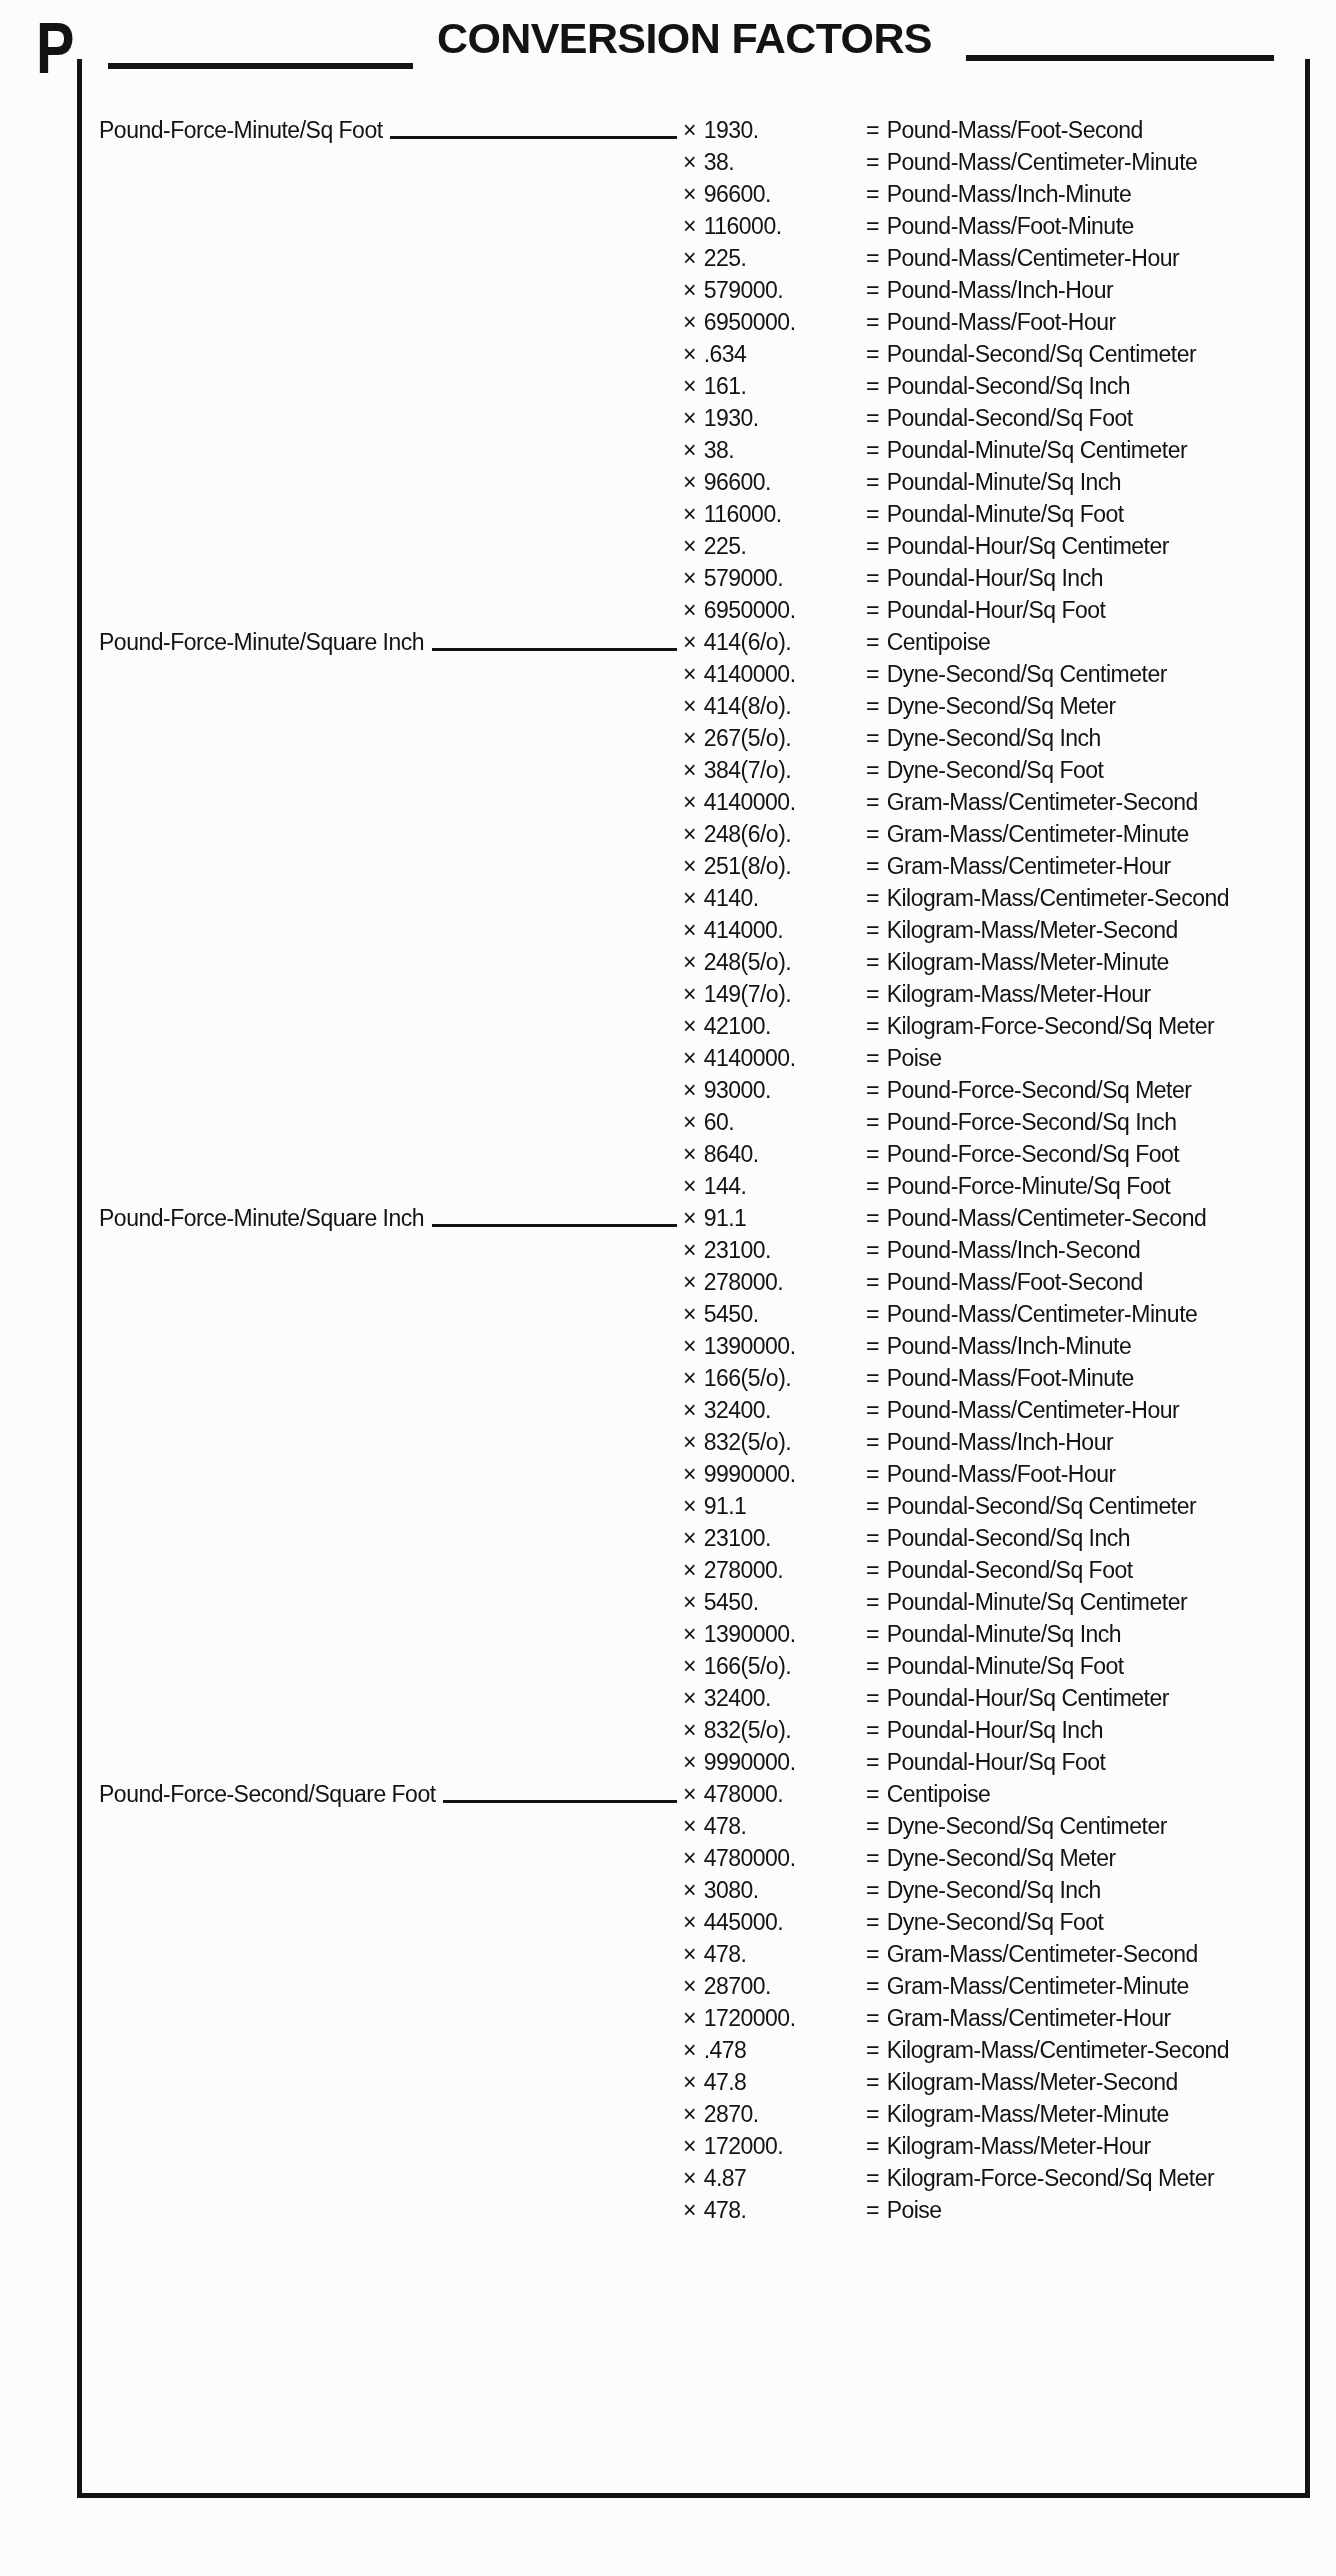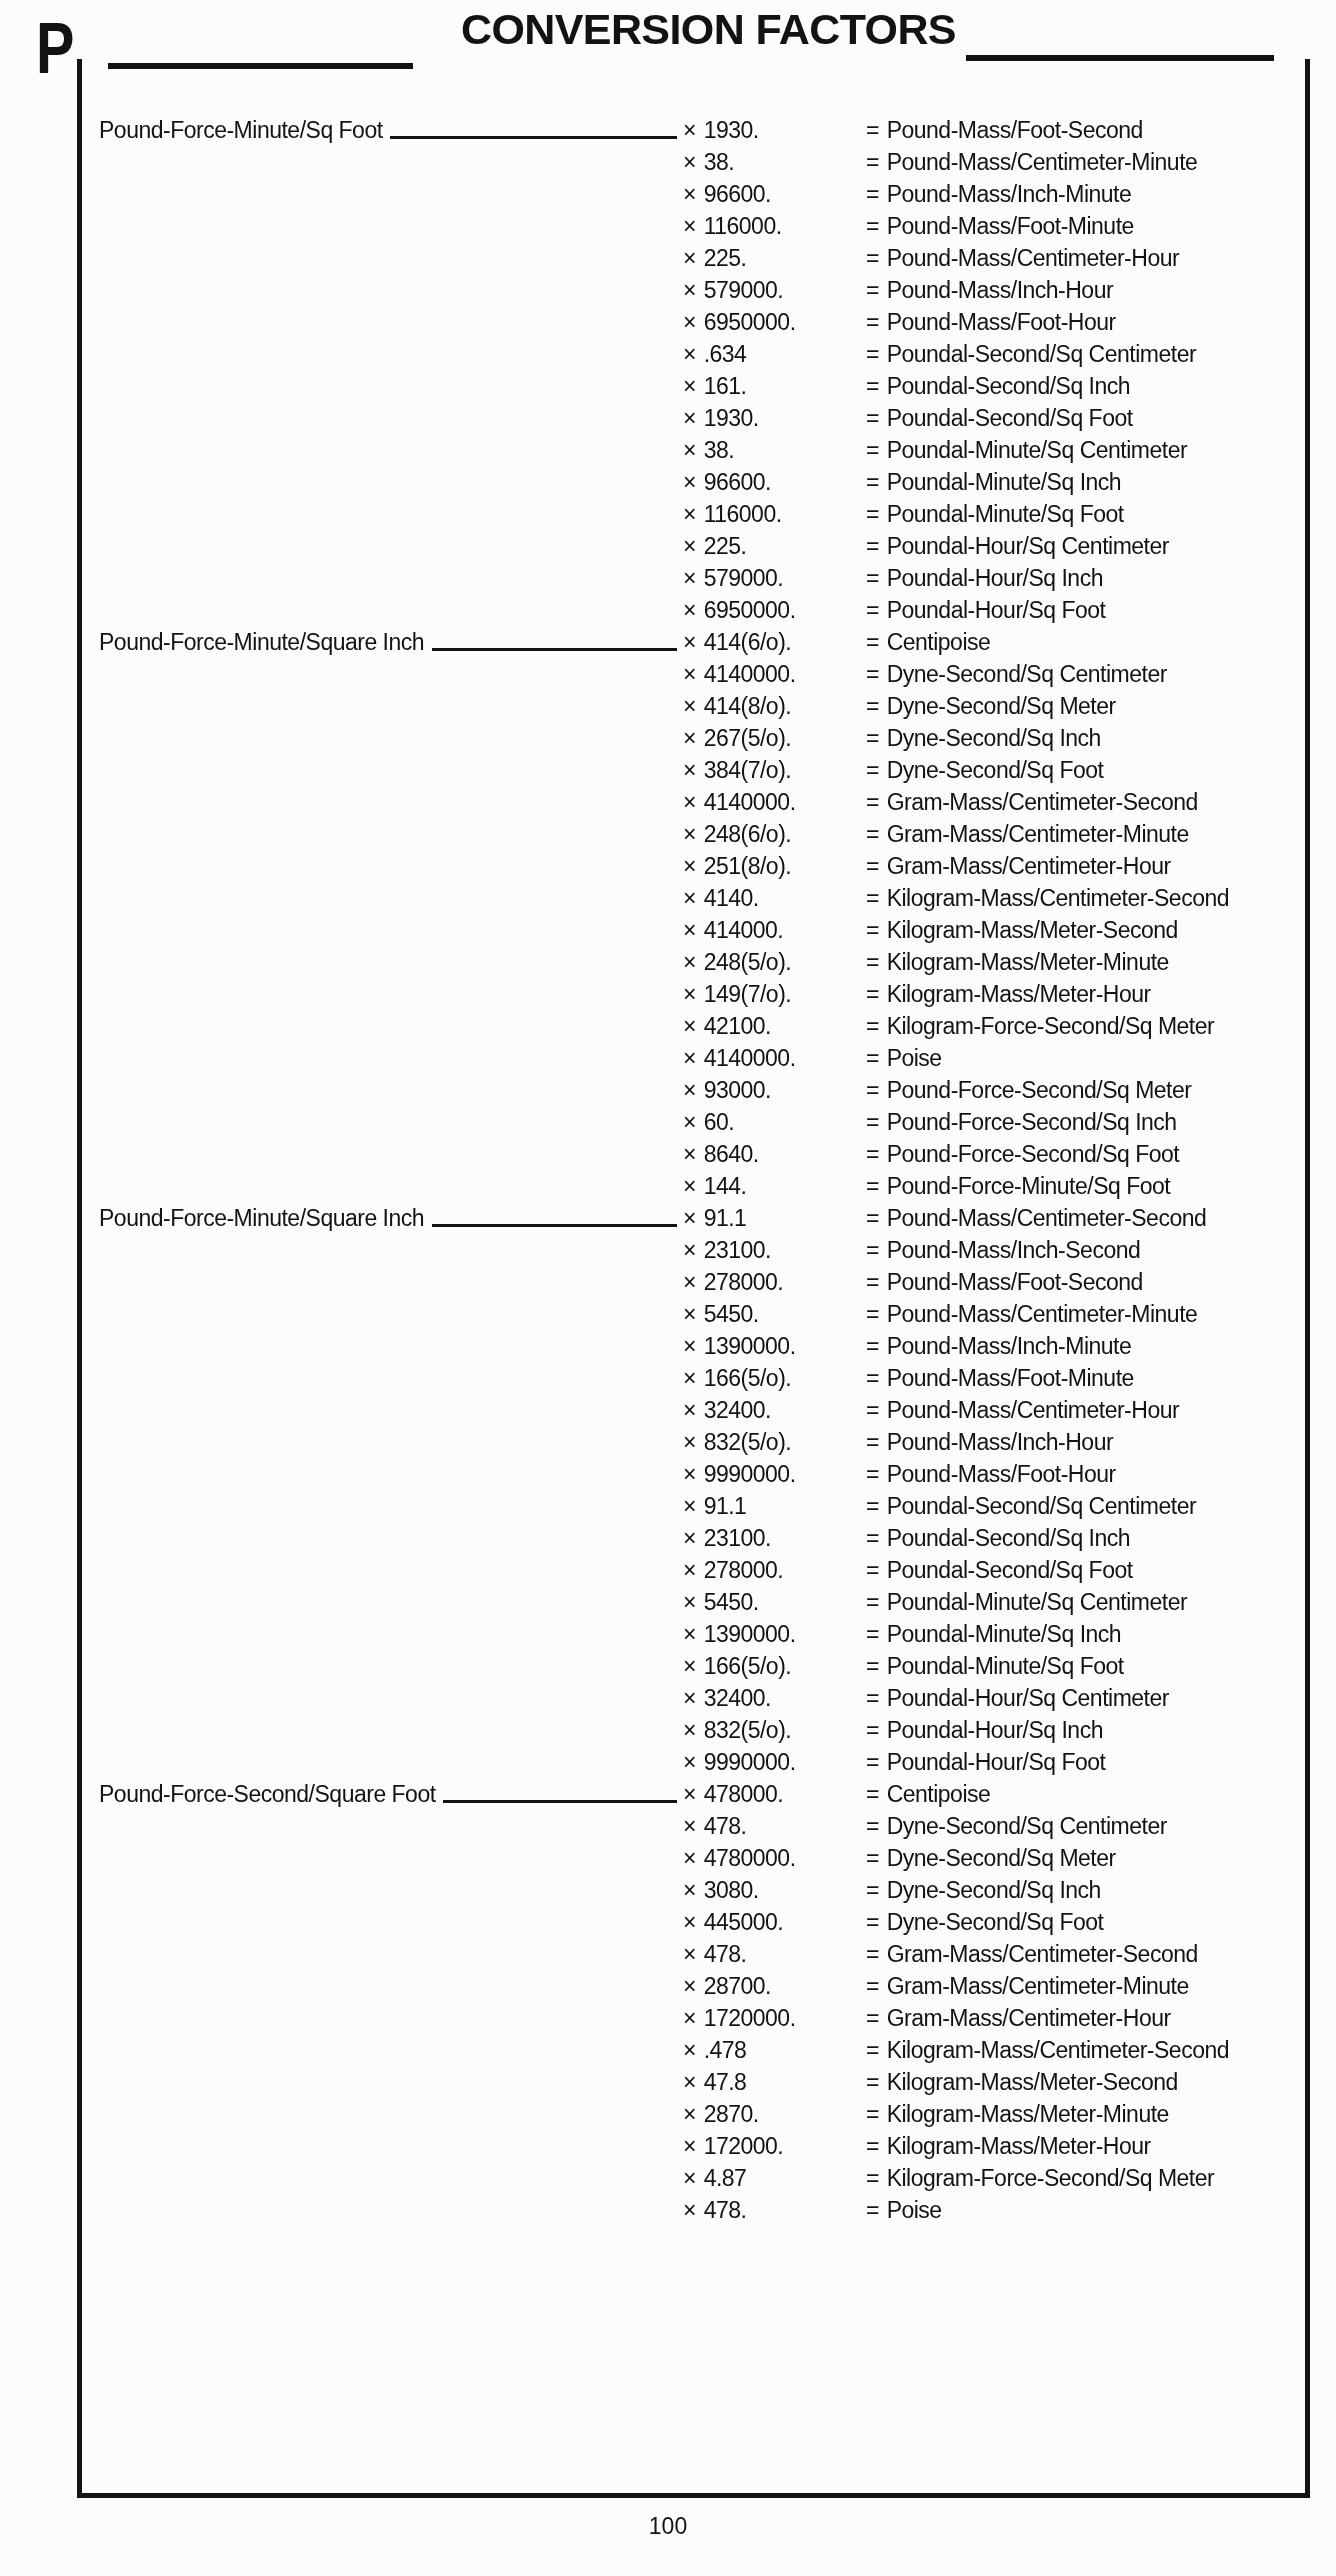--- a/index.html
+++ b/index.html
@@ -15,24 +15,23 @@
   .page-letter{
     position:absolute;left:36px;top:11.6px;
     font-size:72px;font-weight:700;line-height:1;
     transform:scaleX(.80);transform-origin:left top;
     letter-spacing:-1.3px;
   }
   .title-rule{position:absolute;height:5.8px;background:#141414;}
   .rule-left{left:108px;top:63px;width:305px;}
   .rule-right{left:966px;top:55px;width:308px;}
   .page-title{
-    position:absolute;left:437px;top:5px;
+    position:absolute;left:437px;top:14px;
     font-size:43px;font-weight:700;letter-spacing:-0.6px;
     white-space:nowrap;
-    margin-left:24px;
   }
   
   .content-box{
     position:absolute;
     left:41px;top:59px;
     width:1233px;height:2439px;
     box-sizing:border-box;
     border-left:5.2px solid #141414;
     border-right:5.2px solid #141414;
     border-bottom:5.8px solid #141414;
@@ -417,16 +416,15 @@
           <div class="cell unit-cell"><span class="sym">=</span><span>Kilogram-Force-Second/Sq Meter</span></div>
         </div>
         <div class="row">
           <div class="cell label-cell"></div>
           <div class="cell factor-cell"><span class="sym">×</span><span>478.</span></div>
           <div class="cell unit-cell"><span class="sym">=</span><span>Poise</span></div>
         </div>
       </div>
   </div>
 
-  <div class="page-number">100</div>
 
 </div>
 
 
 </body></html>

